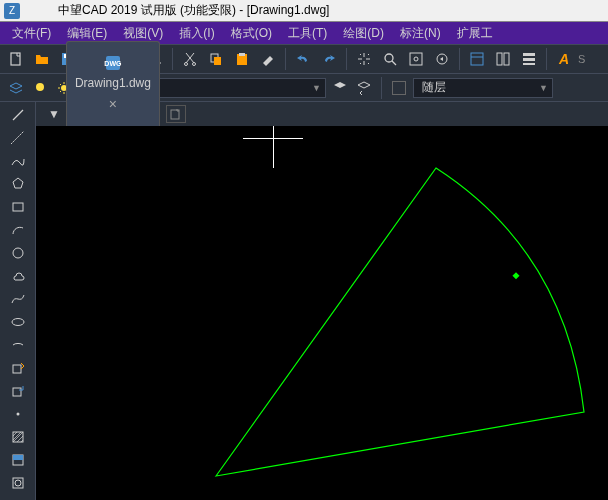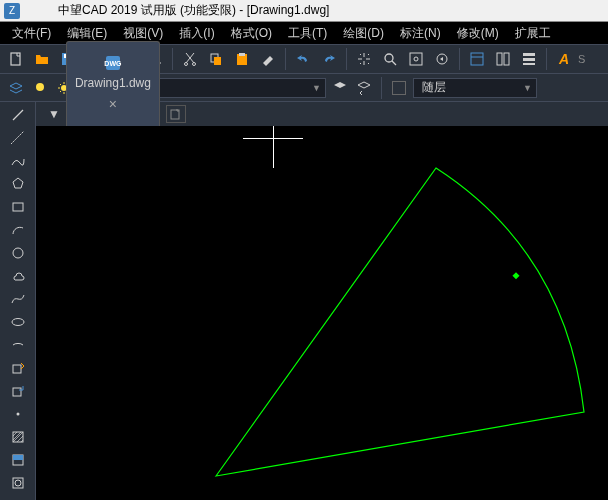--- a/index.html
+++ b/index.html
@@ -1,20 +1,20 @@
 <!DOCTYPE html>
 <html><head>
 <meta charset="utf-8">
 <style>
 * { margin: 0; padding: 0; box-sizing: border-box; font-family: "Microsoft YaHei", sans-serif; font-size: 12px; }
 body { width: 608px; height: 500px; background: #29303a; overflow: hidden; }
 .title-bar { height: 22px; background: #f0f0f0; display: flex; align-items: center; padding: 0 4px; border-bottom: 1px solid #888; }
 .title-bar .icon { width: 16px; height: 16px; background: #3a7ab8; border-radius: 2px; display: inline-flex; align-items: center; justify-content: center; color: white; font-size: 10px; margin-right: 4px; }
 .title-bar .title { color: #000; font-size: 12px; margin-left: 34px; }
-.menu-bar { height: 22px; background: #000000; display: flex; align-items: center; padding: 0 4px; }
+.menu-bar { height: 22px; background: #4c1d95; display: flex; align-items: center; padding: 0 4px; }
 .menu-bar .menu-item { color: #d0d0d0; padding: 2px 8px; font-size: 12px; cursor: pointer; }
 .toolbar { height: 30px; background: #29303a; display: flex; align-items: center; padding: 0 4px; border-top: 1px solid #424a5a; border-bottom: 1px solid #424a5a; gap: 2px; }
 .tool-sep { width: 1px; height: 22px; background: #424a5a; margin: 0 3px; }
 .tool-btn { width: 24px; height: 24px; display: inline-flex; align-items: center; justify-content: center; cursor: pointer; color: #d0d0d0; border-radius: 2px; }
 .tool-btn svg { width: 16px; height: 16px; }
 .prop-bar { height: 28px; background: #29303a; display: flex; align-items: center; padding: 0 6px; border-bottom: 1px solid #424a5a; gap: 4px; }
 .prop-btn { width: 20px; height: 20px; display: inline-flex; align-items: center; justify-content: center; cursor: pointer; }
 .color-swatch { width: 14px; height: 14px; border: 1px solid #666; }
 .dropdown { height: 20px; background: #1a1e26; border: 1px solid #424a5a; display: flex; align-items: center; padding: 0 4px; color: #d0d0d0; cursor: pointer; }
 .dropdown .chevron { margin-left: auto; font-size: 9px; color: #888; }
@@ -45,21 +45,20 @@
 
 <div class="menu-bar">
   <div class="menu-item">文件(F)</div>
   <div class="menu-item">编辑(E)</div>
   <div class="menu-item">视图(V)</div>
   <div class="menu-item">插入(I)</div>
   <div class="menu-item">格式(O)</div>
   <div class="menu-item">工具(T)</div>
   <div class="menu-item">绘图(D)</div>
   <div class="menu-item">标注(N)</div>
-  <div class="menu-item">修改(M)</div>
   <div class="menu-item">扩展工</div>
 </div>
 
 <div class="toolbar">
   <div class="tool-btn">
       <svg viewBox="0 0 16 16">
         <rect x="3" y="2" width="9" height="12" fill="none" stroke="#d0d0d0" stroke-width="1.2"></rect>
         <path d="M9 2v3h3" fill="none" stroke="#d0d0d0"></path>
       </svg>
     </div>
@@ -218,21 +217,21 @@
   <div class="prop-btn">
       <svg width="16" height="16" viewBox="0 0 16 16">
         <path d="M2 5l6-3 6 3-6 3z" fill="none" stroke="#d0d0d0"></path>
         <path d="M6 11l-2 2 2 2" stroke="#d0d0d0" fill="none"></path>
       </svg>
     </div>
   <span class="tool-sep"></span>
   <div class="prop-btn">
       <div class="color-swatch" style="#00ff00"></div>
     </div>
-  <div class="dropdown" style="width:124px">
+  <div class="dropdown" style="width:140px">
     <span class="layer-label">随层</span>
     <span class="chevron">▼</span>
   </div>
 </div>
 
 <div class="main">
   <div class="left-tools">
     <div class="tool-btn">
         <svg viewBox="0 0 16 16">
           <line x1="3" y1="13" x2="13" y2="3" stroke="#d0d0d0" stroke-width="1.3"></line>

